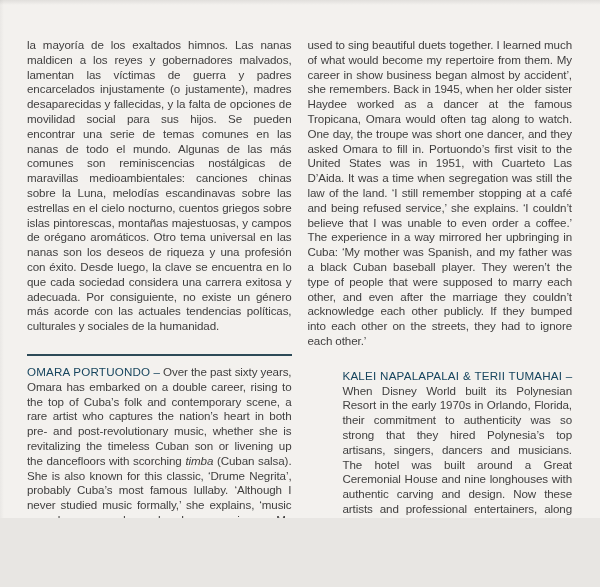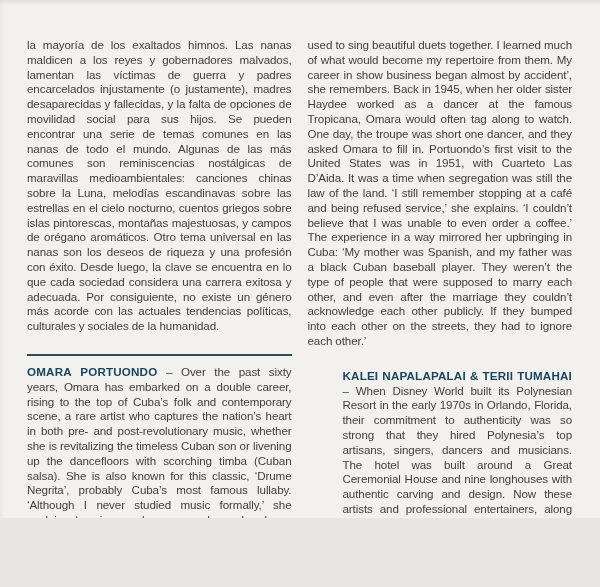--- a/index.html
+++ b/index.html
@@ -49,28 +49,29 @@
     line-height: 14.8px;
     letter-spacing: -0.1px;
     text-align: justify;
     color: var(--text, #3f3e3e);
   }
   p.body + p.body {
     margin-top: 20px;
     margin-left: 35px;
   }
   .section-heading {
-    font-weight: 700;
+    font-weight: 400;
     color: var(--heading, #17455e);
     letter-spacing: 0.2px;
   }
   .heading-dash {
     color: var(--heading, #17455e);
   }
   .em {
+    font-style: italic;
     margin-top: 32px;
   }
   .divider {
     border: none;
     height: 2px;
     background: var(--divider, #2d4a57);
     margin: 20px 0 9px 0;
   }
 </style>
 </head>

